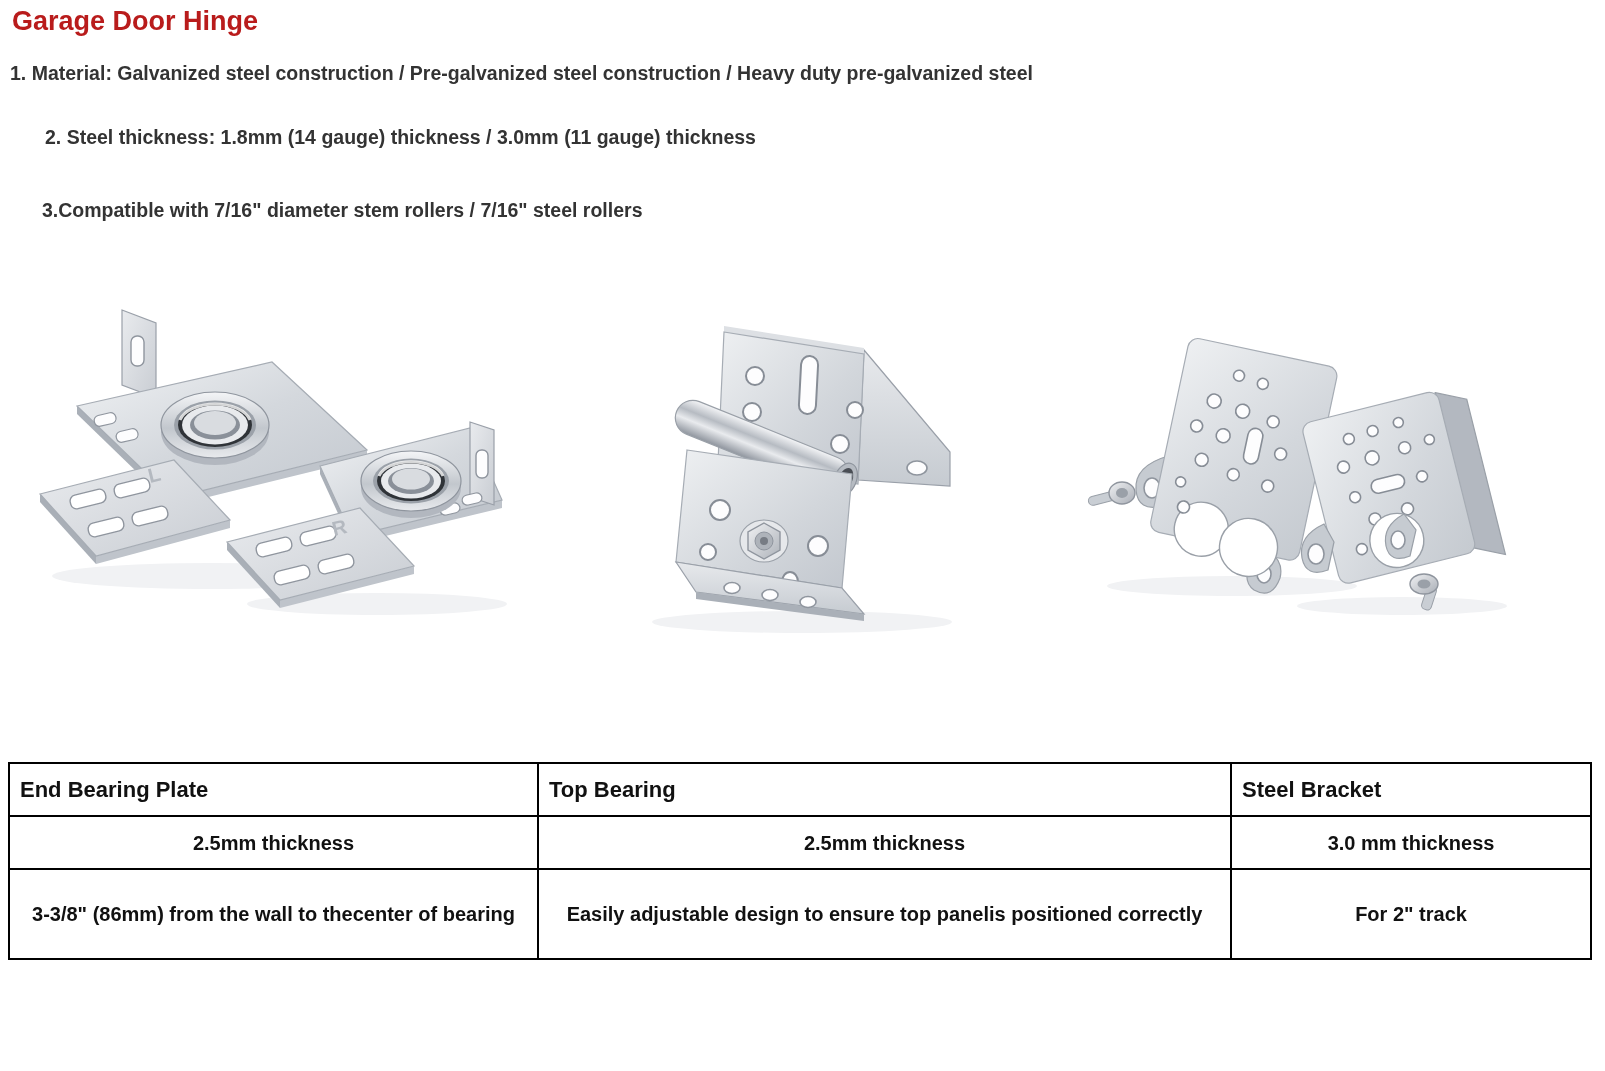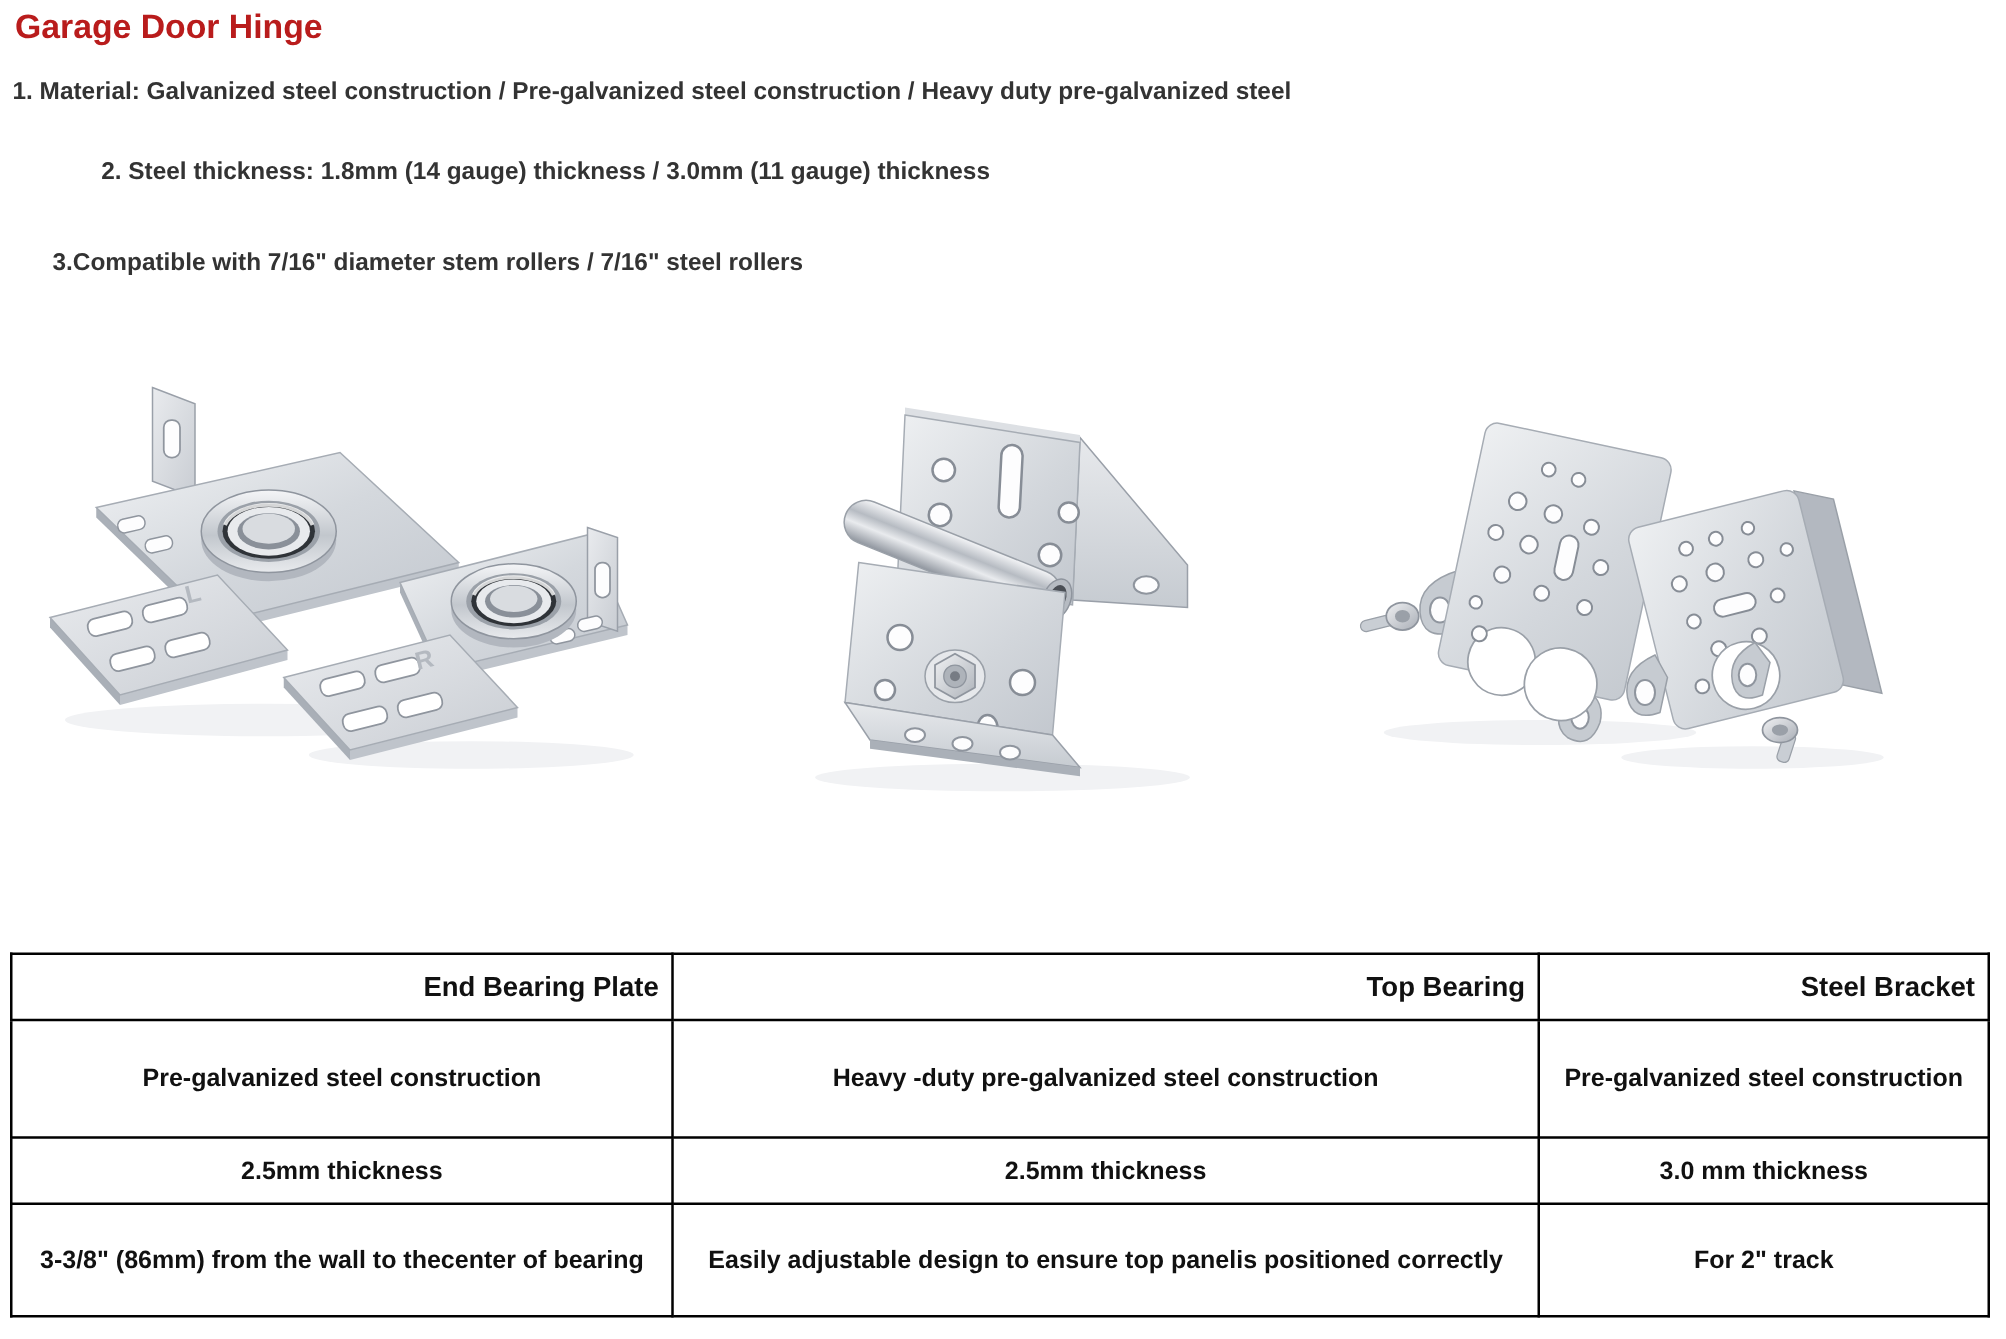--- a/index.html
+++ b/index.html
@@ -13,21 +13,21 @@
   .page-title{
     position:absolute;left:12px;top:6px;
     font-size:27px;font-weight:700;color:#b91c1c;
   }
   .bullet{
     position:absolute;
     font-size:19.5px;font-weight:700;color:#333333;
     white-space:nowrap;
   }
   .bullet-1{left:10px;top:62px;}
-  .bullet-2{left:45px;top:126px;margin-left:36px;}
+  .bullet-2{left:45px;top:126px;}
   .bullet-3{left:42px;top:199px;}
 
   .photo{position:absolute;}
   .photo-ebp{left:22px;top:298px;width:486px;height:326px;}
   .photo-tb{left:612px;top:292px;width:392px;height:344px;}
   .photo-bb{left:1072px;top:328px;width:436px;height:298px;}
   .photo svg{display:block;width:100%;height:100%;}
 
   table.spec{
     position:absolute;left:8px;top:762px;
@@ -35,21 +35,21 @@
     border-collapse:collapse;
     table-layout:fixed;
     background:#ffffff;
   }
   table.spec,
   table.spec th,
   table.spec td{border:2px solid #000000;}
   table.spec th{
     height:51px;
     font-size:22px;font-weight:700;color:#111111;
-    text-align:right;vertical-align:middle;
+    text-align:left;vertical-align:middle;
     padding:0 10px;
   }
   table.spec td{
     font-size:20px;font-weight:700;color:#111111;
     text-align:center;vertical-align:middle;
     padding:4px 14px;
     line-height:2.0;
   }
   tr.r-construction{height:94px;}
   tr.r-thickness{height:53px;}
@@ -296,25 +296,20 @@
     <col style="width:529px">
     <col style="width:693px">
     <col style="width:360px">
   </colgroup>
   <tbody>
       <tr>
     <th>End Bearing Plate</th>
     <th>Top Bearing</th>
     <th>Steel Bracket</th>
   </tr>
-  <tr class="r-construction">
-    <td>Pre-galvanized steel construction</td>
-    <td>Heavy -duty pre-galvanized steel construction</td>
-    <td>Pre-galvanized steel construction</td>
-  </tr>
   <tr class="r-thickness">
     <td>2.5mm thickness</td>
     <td>2.5mm thickness</td>
     <td>3.0 mm thickness</td>
   </tr>
   <tr class="r-feature">
     <td>3-3/8" (86mm) from the wall to thecenter of bearing</td>
     <td>Easily adjustable design to ensure top panelis positioned correctly</td>
     <td>For 2" track</td>
   </tr>

